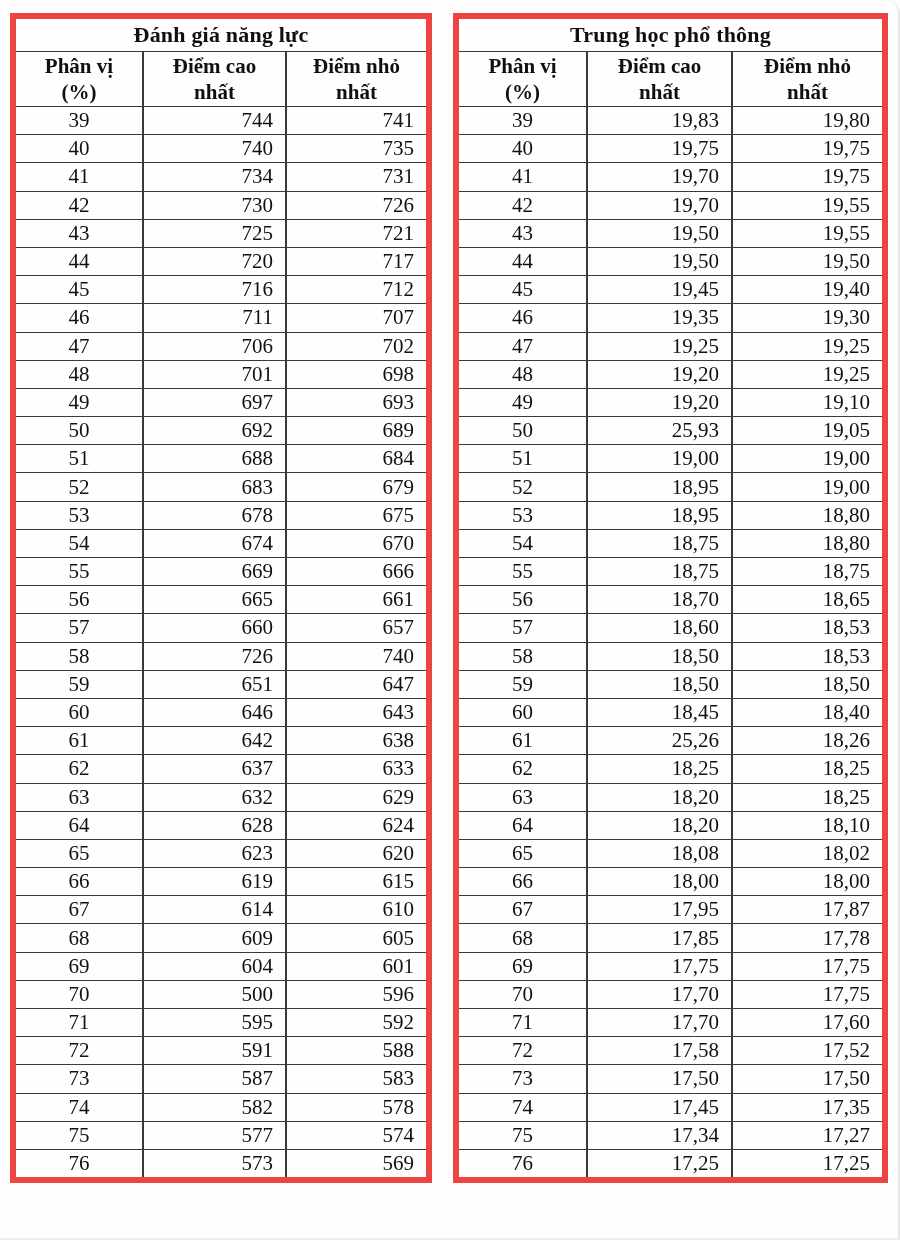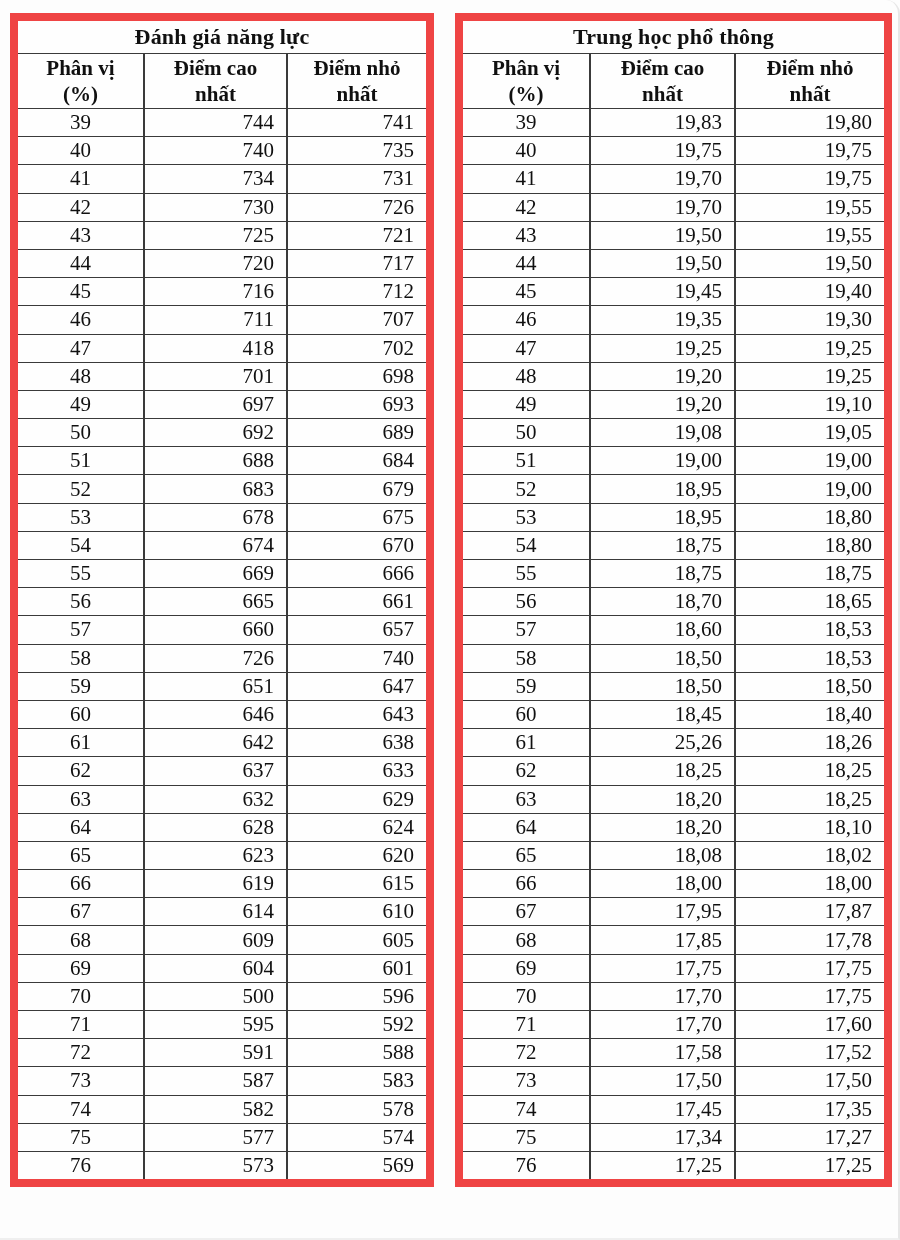--- a/index.html
+++ b/index.html
@@ -39,21 +39,21 @@
   table.score-table.left  { width: 416px; }
   table.score-table.right { width: 429px; }
   .score-table th,
   .score-table td {
     border: 1px solid #3a3a3a;
     border-left-width: 2px;
     border-right-width: 2px;
     padding: 0;
     overflow: hidden;
   }
-  .score-table { border: 8px solid #ef4444; padding-left: 15px; }
+  .score-table { border: 6px solid #ef4444; padding-left: 15px; }
   .title-cell {
     height: 32px;
     text-align: center;
     vertical-align: middle;
     font-weight: bold;
     font-size: 22px;
     letter-spacing: 0.2px;
   }
   .head-cell {
     height: 54px;
@@ -142,21 +142,21 @@
             <td class="c-max">716</td>
             <td class="c-min">712</td>
           </tr>
           <tr>
             <td class="c-pct">46</td>
             <td class="c-max">711</td>
             <td class="c-min">707</td>
           </tr>
           <tr>
             <td class="c-pct">47</td>
-            <td class="c-max">418</td>
+            <td class="c-max">706</td>
             <td class="c-min">702</td>
           </tr>
           <tr>
             <td class="c-pct">48</td>
             <td class="c-max">701</td>
             <td class="c-min">698</td>
           </tr>
           <tr>
             <td class="c-pct">49</td>
             <td class="c-max">697</td>
@@ -370,21 +370,21 @@
             <td class="c-max">19,20</td>
             <td class="c-min">19,25</td>
           </tr>
           <tr>
             <td class="c-pct">49</td>
             <td class="c-max">19,20</td>
             <td class="c-min">19,10</td>
           </tr>
           <tr>
             <td class="c-pct">50</td>
-            <td class="c-max">19,08</td>
+            <td class="c-max">25,93</td>
             <td class="c-min">19,05</td>
           </tr>
           <tr>
             <td class="c-pct">51</td>
             <td class="c-max">19,00</td>
             <td class="c-min">19,00</td>
           </tr>
           <tr>
             <td class="c-pct">52</td>
             <td class="c-max">18,95</td>

